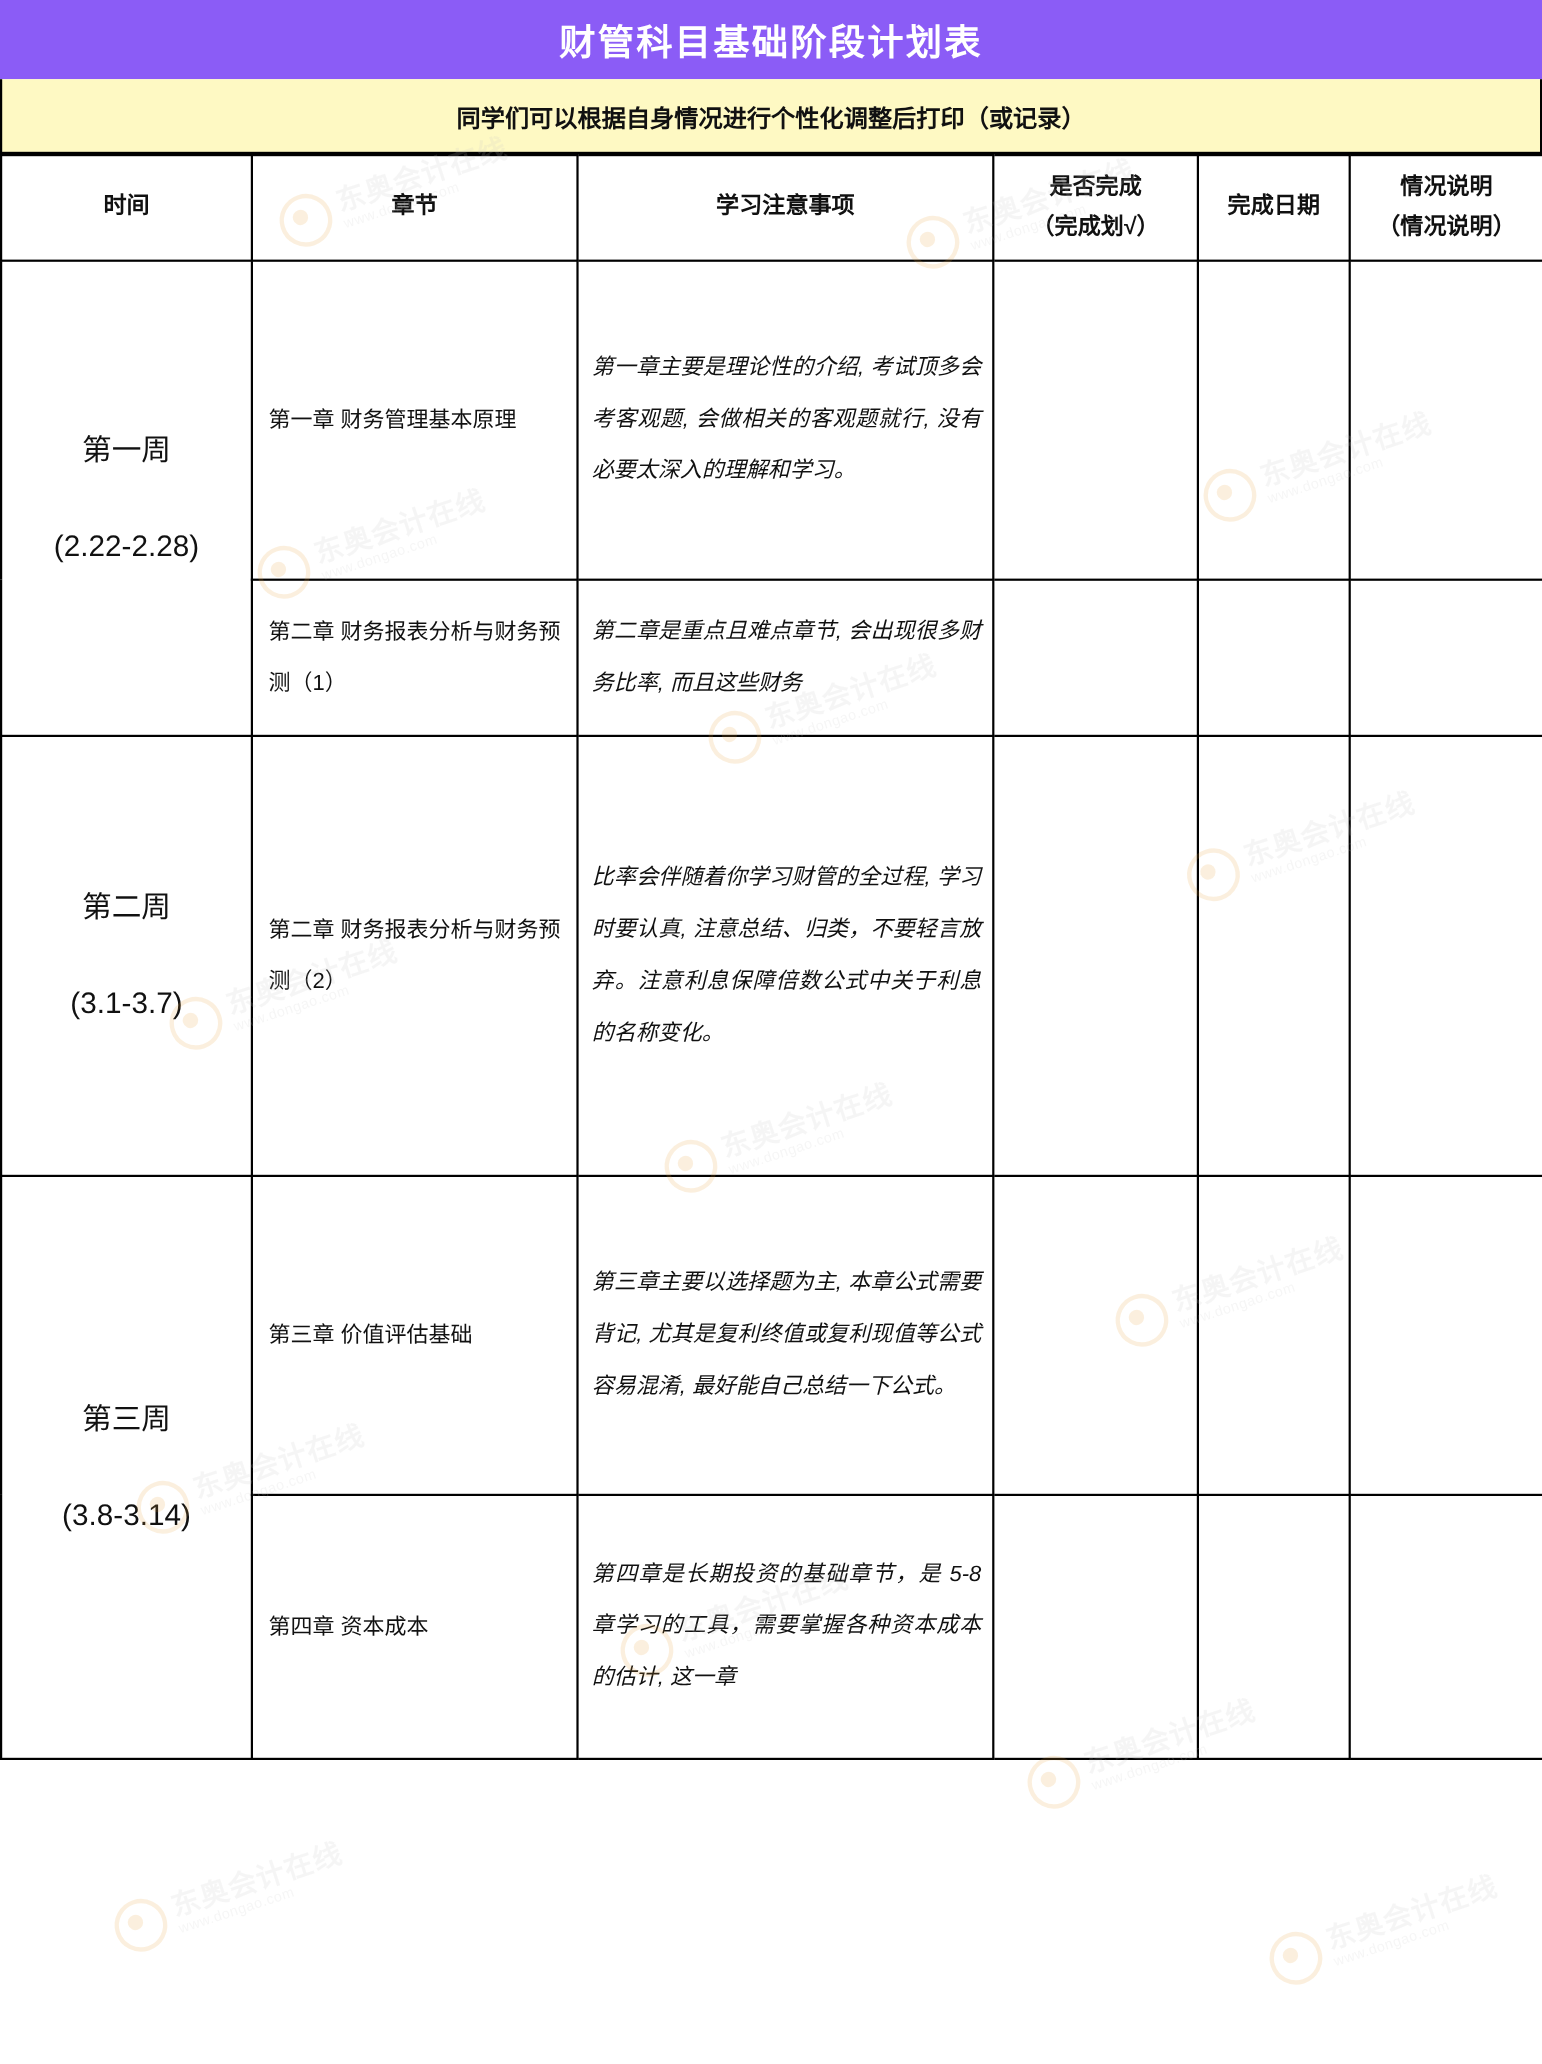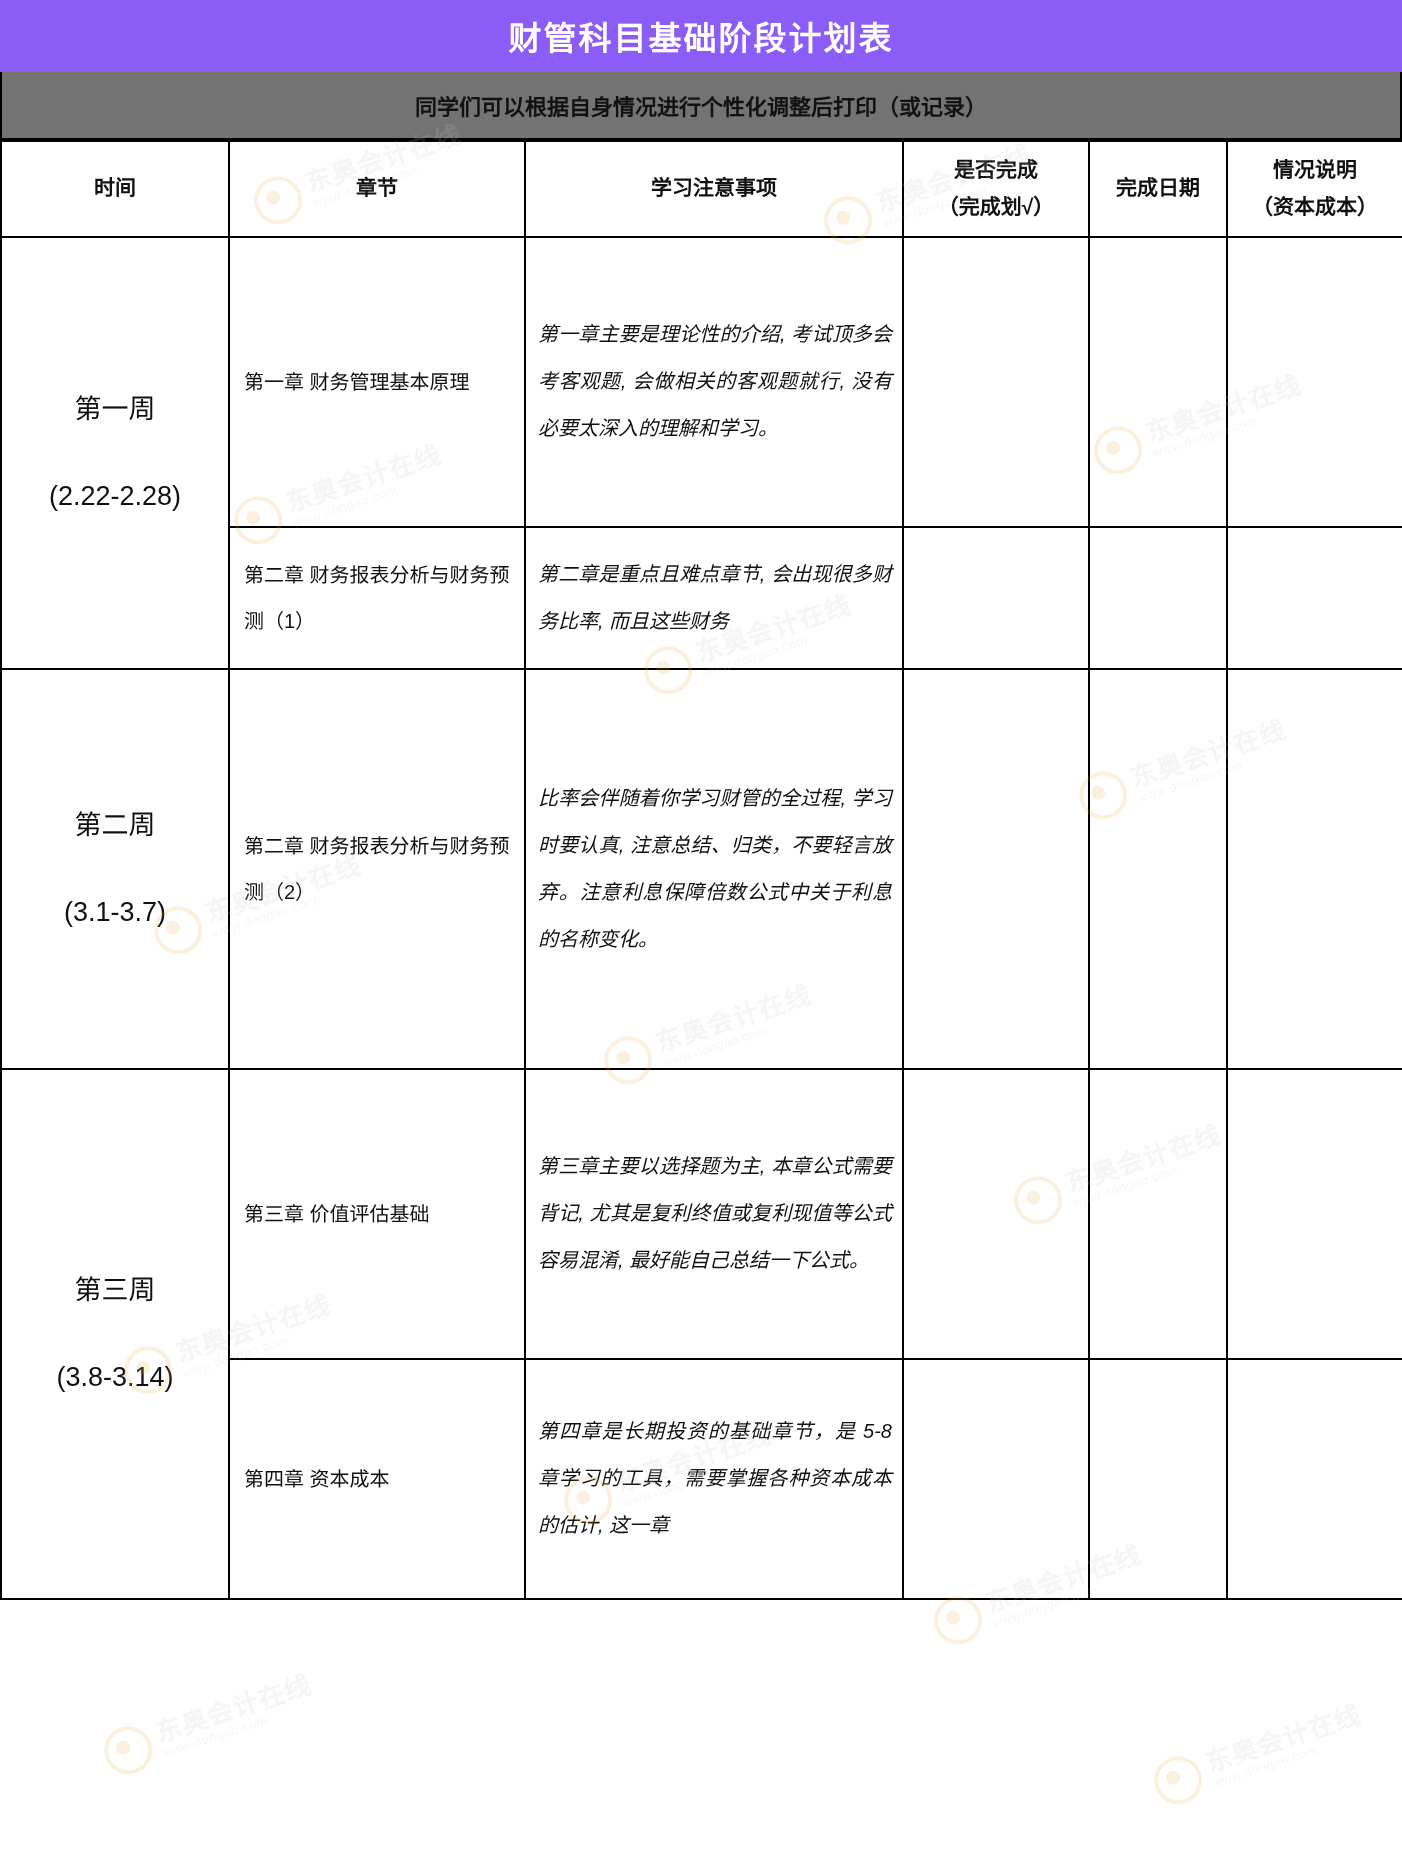--- a/index.html
+++ b/index.html
@@ -33,21 +33,21 @@
   .subtitle-row {
     height: 68px;
     border-left: 2px solid #000;
     border-right: 2px solid #000;
     border-bottom: 2px solid #000;
     display: flex;
     align-items: center;
     justify-content: center;
     font-size: 22px;
     font-weight: bold;
-    background: #737373;
+    background: #fef9c3;
     box-sizing: border-box;
   }
 
   
   table.plan {
     border-collapse: collapse;
     width: 1402px;
     table-layout: fixed;
     background: transparent;
   }
@@ -173,21 +173,21 @@
       <th>时间</th>
       <th>章节</th>
       <th>学习注意事项</th>
       <th>
         <div>是否完成</div>
         <div>（完成划√）</div>
       </th>
       <th>完成日期</th>
       <th>
         <div>情况说明</div>
-        <div>（资本成本）</div>
+        <div>（情况说明）</div>
       </th>
     </tr>
   </thead>
   <tbody>
 
     <tr>
       <td class="time-cell" rowspan="2">
         <span class="time-week">第一周</span>
         <span class="time-range">(2.22-2.28)</span>
       </td>

